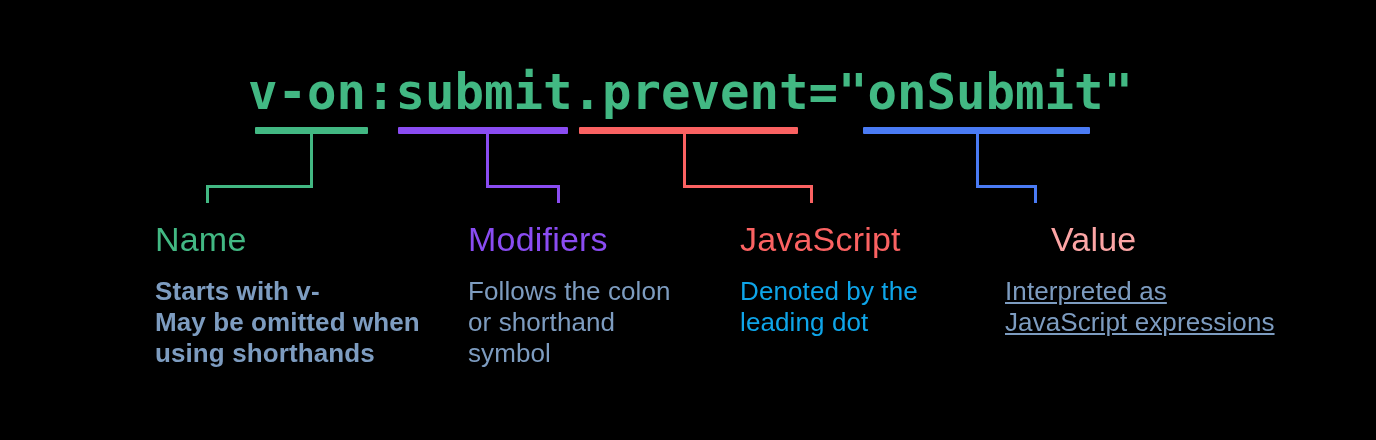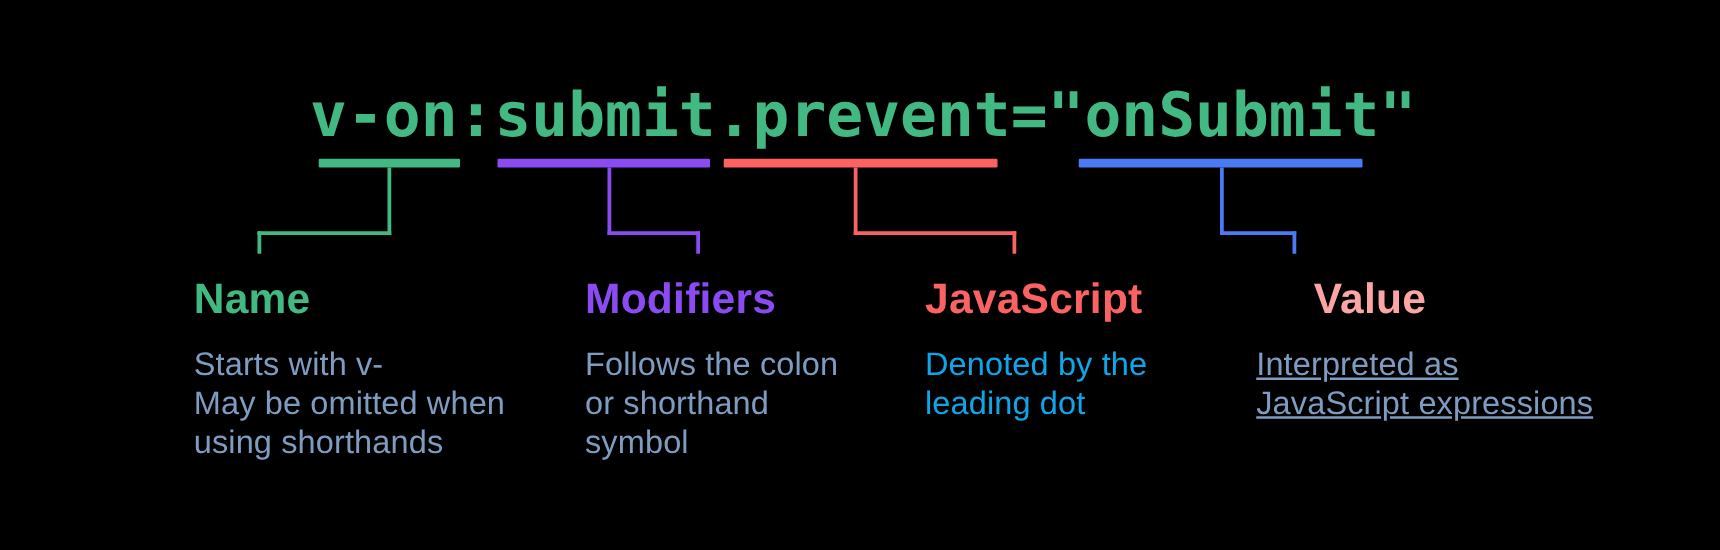--- a/index.html
+++ b/index.html
@@ -47,21 +47,21 @@
     position: absolute;
     top: 185px;
     width: 3px;
     height: 18px;
   }
   .seg-label {
     position: absolute;
     top: 220px;
     margin: 0;
     font-size: 34px;
-    font-weight: bold;
+    font-weight: normal;
     line-height: 38px;
     letter-spacing: 0.2px;
   }
   .seg-desc {
     position: absolute;
     top: 276px;
     margin: 0;
     font-size: 26px;
     line-height: 31px;
     white-space: pre-line;
@@ -74,21 +74,21 @@
 <div class="canvas">
 
   <div class="code-line" style="color: rgb(66, 184, 131);">v-on:submit.prevent="onSubmit"</div>
 
   <div>
     <div class="bar" style="left: 255px; width: 113px; background: rgb(66, 184, 131);"></div>
     <div class="stem" style="left: 309.5px; background: rgb(66, 184, 131);"></div>
     <div class="jog" style="left: 205.5px; width: 107px; background: rgb(66, 184, 131);"></div>
     <div class="drop" style="left: 205.5px; background: rgb(66, 184, 131);"></div>
     <h3 class="seg-label" style="left: 155px; color: rgb(66, 184, 131);">Name</h3>
-    <p class="seg-desc" style="left: 155px; color: rgb(125, 156, 192);">Starts with v-
+    <p class="seg-desc" style="left: 155px; color: rgb(125, 156, 192); font-weight: bold;">Starts with v-
 May be omitted when
 using shorthands</p>
   </div>
 
   <div>
     <div class="bar" style="left: 398px; width: 170px; background: rgb(138, 76, 242);"></div>
     <div class="stem" style="left: 485.5px; background: rgb(138, 76, 242);"></div>
     <div class="jog" style="left: 485.5px; width: 74px; background: rgb(138, 76, 242);"></div>
     <div class="drop" style="left: 556.5px; background: rgb(138, 76, 242);"></div>
     <h3 class="seg-label" style="left: 468px; color: rgb(138, 76, 242);">Modifiers</h3>

